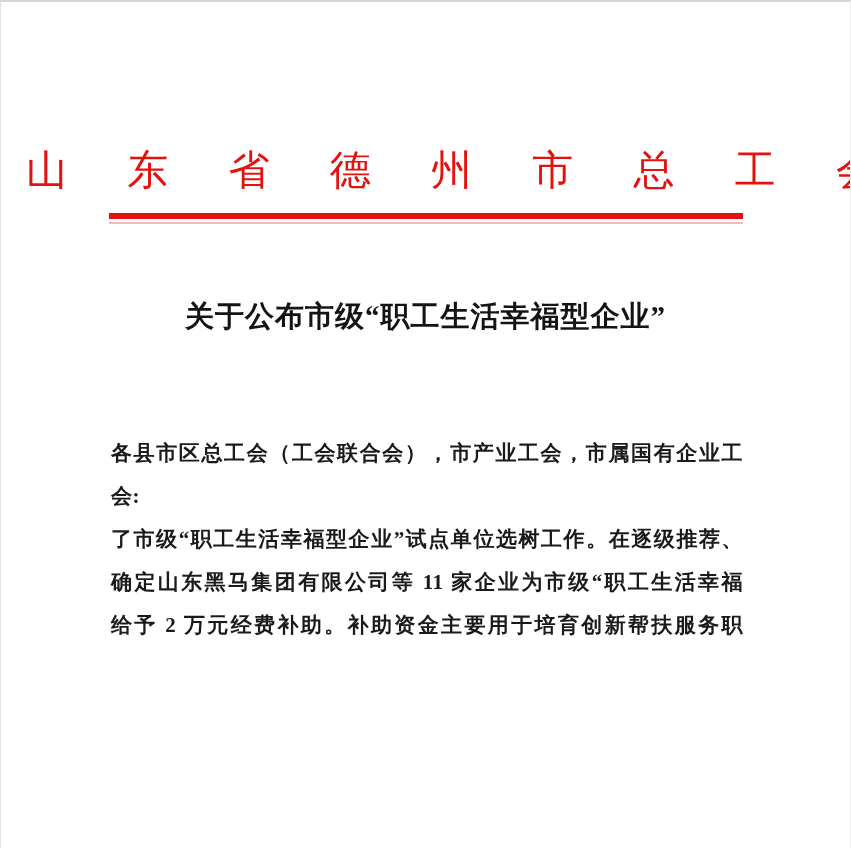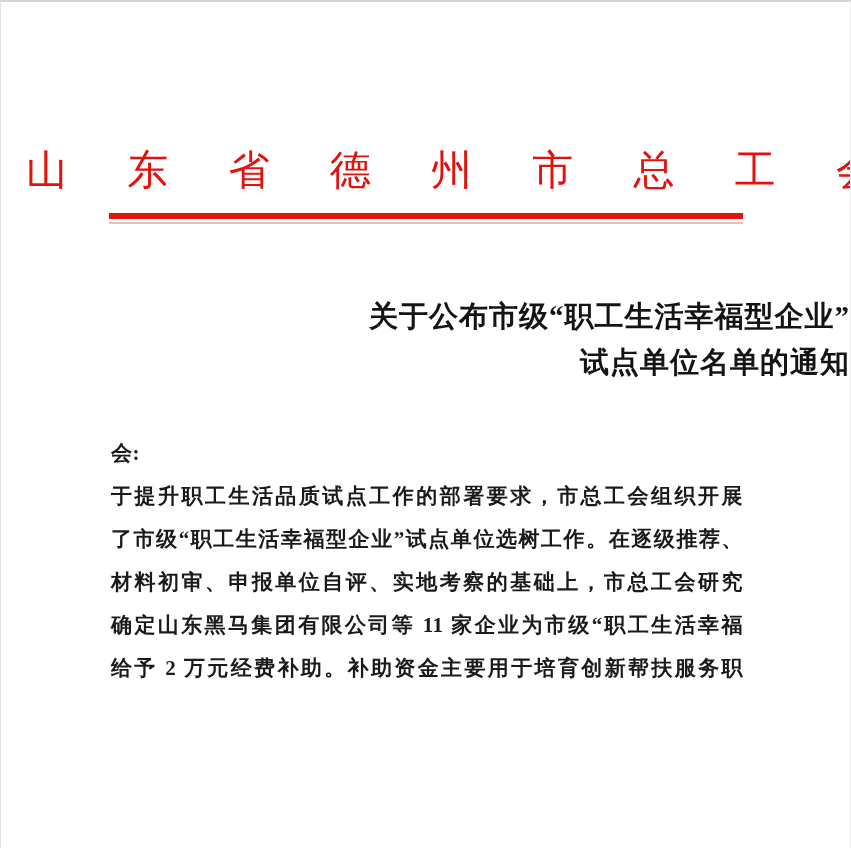--- a/index.html
+++ b/index.html
@@ -49,21 +49,21 @@
     height: 2px;
     margin-top: 3px;
     background: #f3b9b4;
   }
   
   .doc-title {
     position: absolute;
     top: 291px;
     left: 0;
     width: 100%;
-    text-align: right;
+    text-align: center;
     color: #141414;
     font-size: 29px;
     line-height: 46px;
     font-weight: 700;
     letter-spacing: 1px;
   }
   
   .body-text {
     position: absolute;
     top: 430px;
@@ -93,25 +93,23 @@
 
   <div class="letterhead">山  东  省  德  州  市  总  工  会</div>
 
   <div class="rule">
     <div class="rule-thick"></div>
     <div class="rule-thin"></div>
   </div>
 
   <div class="doc-title">
     <div>关于公布市级“职工生活幸福型企业”</div>
-    <div>试点单位名单的通知</div>
   </div>
 
   <div class="body-text">
+    <div class="line">各县市区总工会（工会联合会），市产业工会，市属国有企业工</div>
     <div class="line short">会:</div>
-    <div class="line">于提升职工生活品质试点工作的部署要求，市总工会组织开展</div>
     <div class="line">了市级“职工生活幸福型企业”试点单位选树工作。在逐级推荐、</div>
-    <div class="line">材料初审、申报单位自评、实地考察的基础上，市总工会研究</div>
     <div class="line">确定山东黑马集团有限公司等 11 家企业为市级“职工生活幸福</div>
     <div class="line">给予 2 万元经费补助。补助资金主要用于培育创新帮扶服务职</div>
   </div>
 
 </div>
 
 </body></html>

